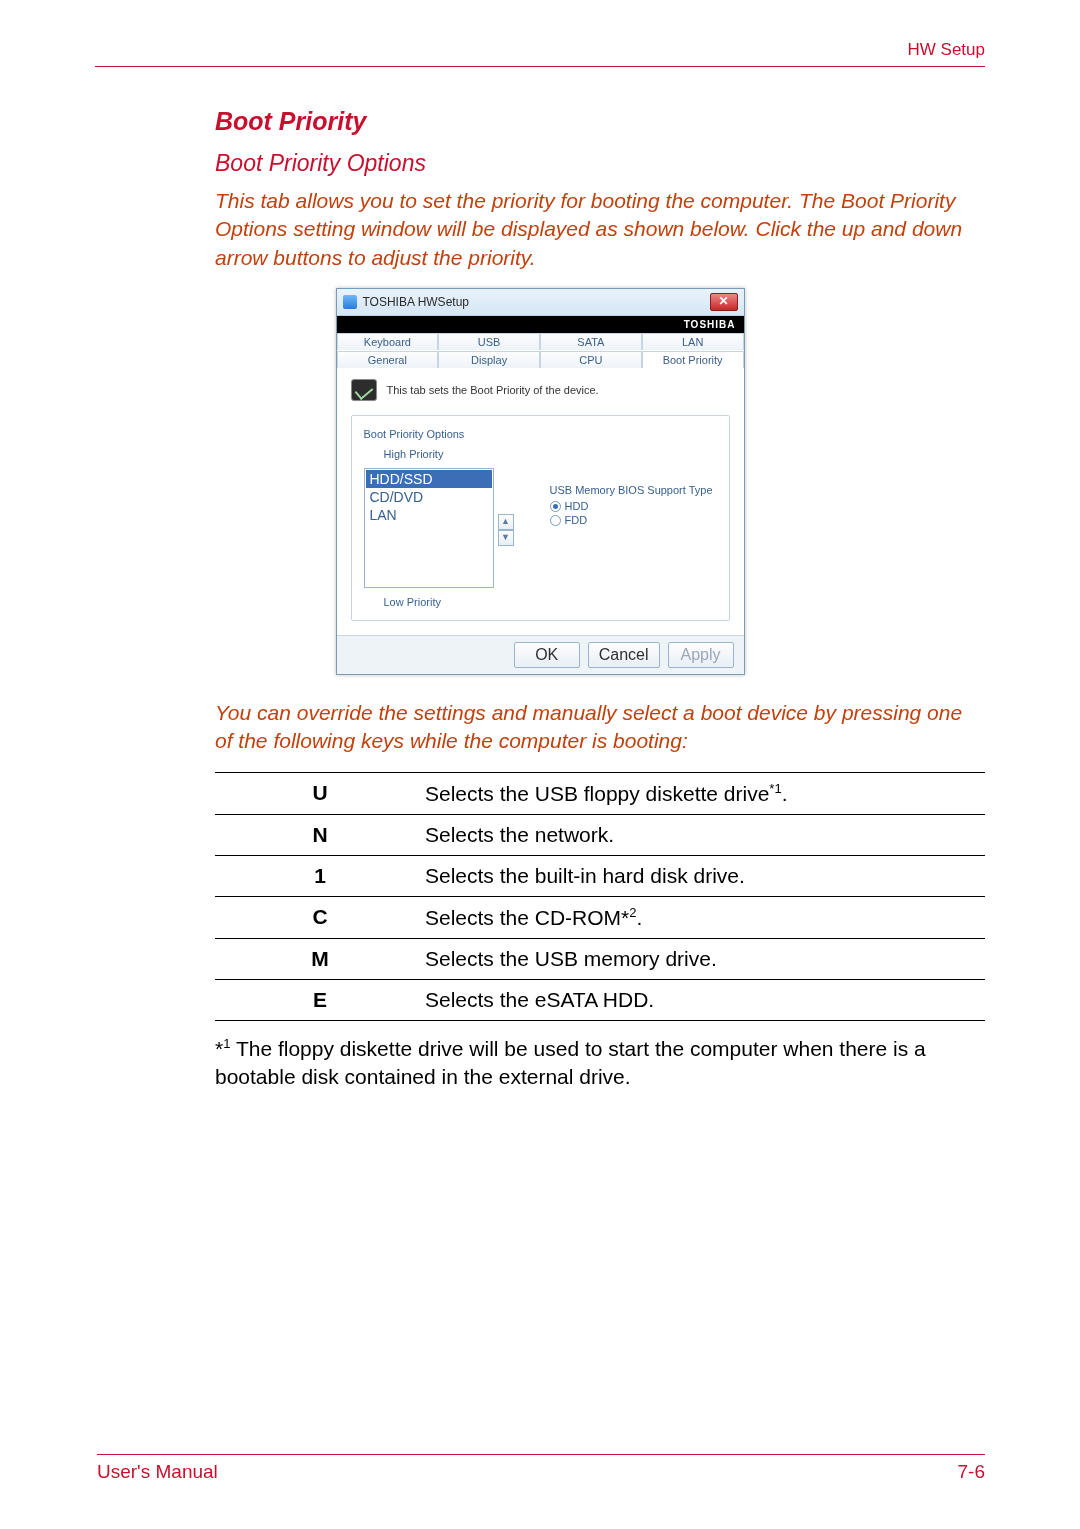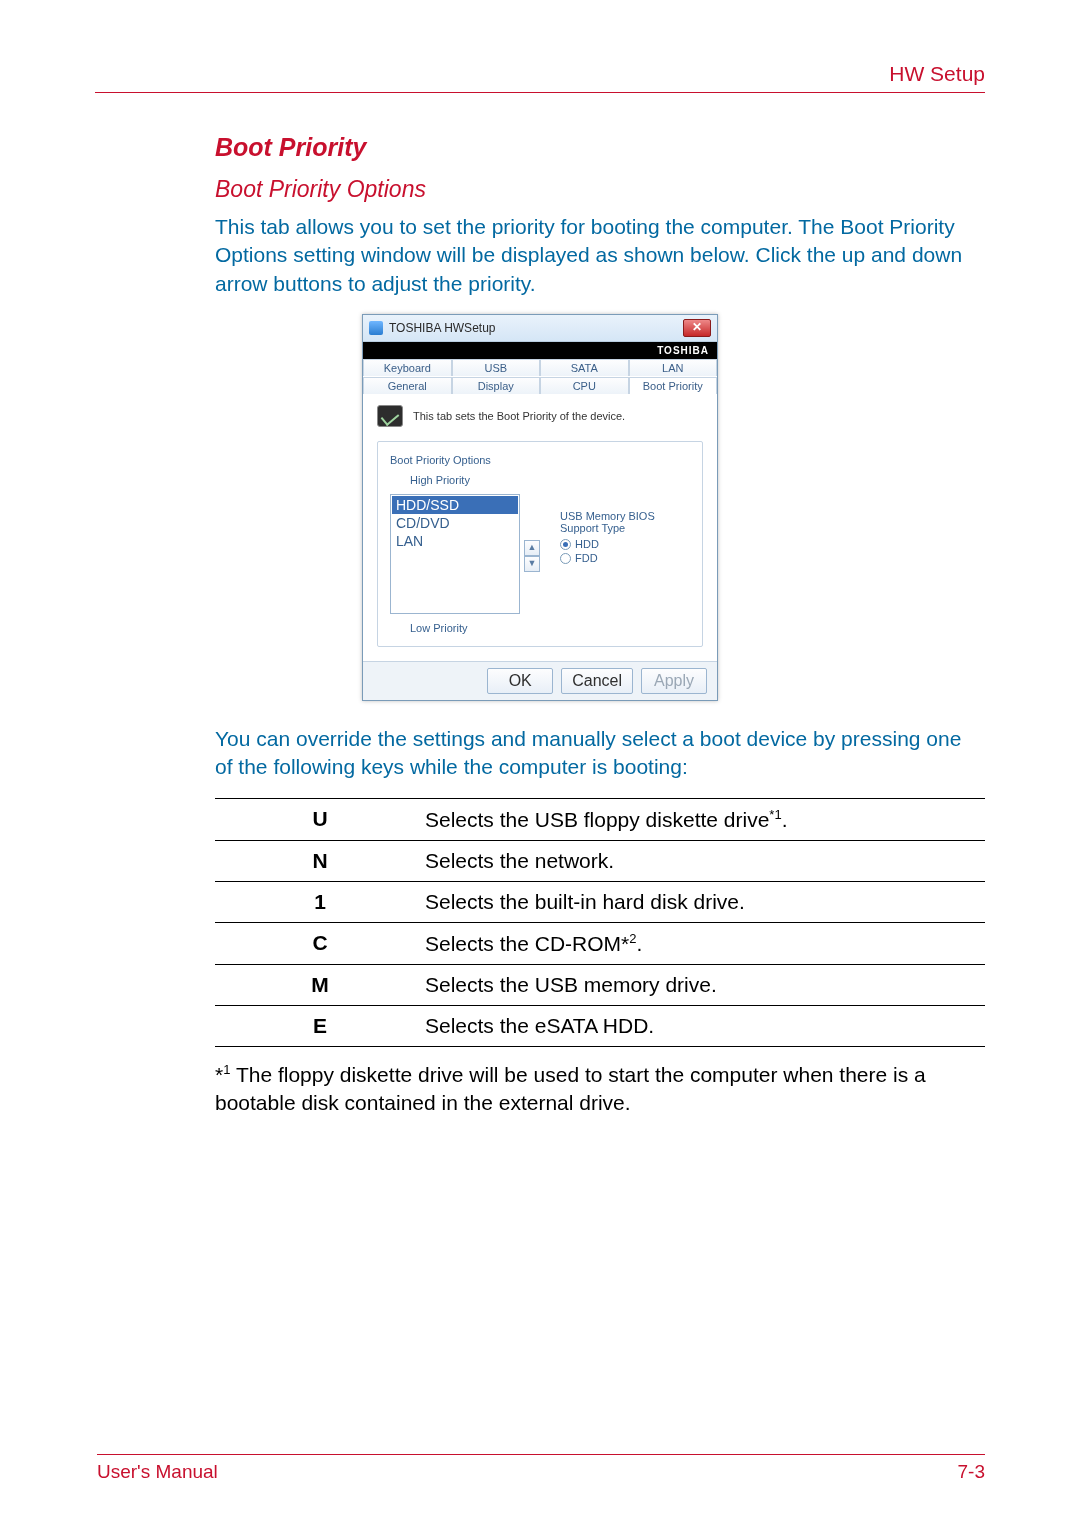--- a/index.html
+++ b/index.html
@@ -9,23 +9,22 @@
     width: 1080px;
     height: 1529px;
     position: relative;
   }
   .page {
     padding: 40px 95px 40px 95px;
   }
   .header-right {
     text-align: right;
     color: #c8102e;
-    font-size: 21px;
+    font-size: 17px;
     padding-bottom: 6px;
-    margin-top: 22px;
   }
   .header-rule {
     border: none;
     border-top: 1.5px solid #c8102e;
     margin-bottom: 40px;
   }
   .h1 {
     color: #c8102e;
     font-style: italic;
     font-weight: bold;
@@ -37,37 +36,38 @@
     color: #c8102e;
     font-style: italic;
     font-weight: normal;
     font-size: 23px;
     margin-left: 120px;
     margin-bottom: 10px;
   }
   .body-text {
     font-size: 21px;
     line-height: 1.35;
-    color: #0369a1;
+    color: #c2410c;
     margin-left: 120px;
     margin-right: 9px;
     margin-bottom: 16px;
+    font-style: italic;
   }
   .footnote-text {
     font-size: 21px;
     line-height: 1.35;
     color: #000;
     margin-left: 120px;
     margin-bottom: 10px;
   }
   .footnote-text .sup { font-size: 13px; vertical-align: super; }
 
   
   .hwsetup {
-    width: 356px;
+    width: 409px;
     margin: 6px auto 24px auto;
     border: 1px solid #7a9bb8;
     background: #f0f4f9;
     font-size: 11px;
     font-family: Tahoma, Arial, sans-serif;
     box-shadow: 0 0 4px rgba(0,0,0,0.25);
   }
   .hwsetup-titlebar {
     background: linear-gradient(#e9f2fb, #d5e6f6);
     padding: 4px 6px;
@@ -132,21 +132,21 @@
     content: ""; position: absolute; left: 4px; right: 4px; top: 6px; height: 8px;
     border: 2px solid #9fd49f; border-right: none; border-top: none;
     transform: rotate(-40deg);
   }
   .groupbox {
     border: 1px solid #c6d4e3;
     border-radius: 2px;
     padding: 12px 12px 12px 12px;
   }
   .group-title { color: #355f8e; margin-bottom: 8px; }
-  .group-inner { display: flex; }
+  .group-inner { display: flex; gap: 16px; }
   .priority-col { display: flex; flex-direction: column; align-items: flex-start; gap: 4px; }
   .priority-label { color: #355f8e; margin-left: 20px; margin-bottom: 4px; }
   .listbox {
     border: 1px solid #9bb5d0;
     width: 130px; height: 120px;
     background: #fff;
     font-size: 14px;
     padding: 1px;
   }
   .listbox .item { padding: 1px 4px; color: #355f8e; }
@@ -337,15 +337,15 @@
 
   <p class="footnote-text">
     <span>*</span><span class="sup">1</span><span> The floppy diskette drive will be used to start the computer when there is a bootable disk contained in the external drive.</span>
   </p>
 </div>
 
 <div class="footer">
   <hr class="footer-rule">
   <div class="footer-row">
     <span>User's Manual</span>
-    <span>7-3</span>
+    <span>7-6</span>
   </div>
 </div>
 
 </body></html>

